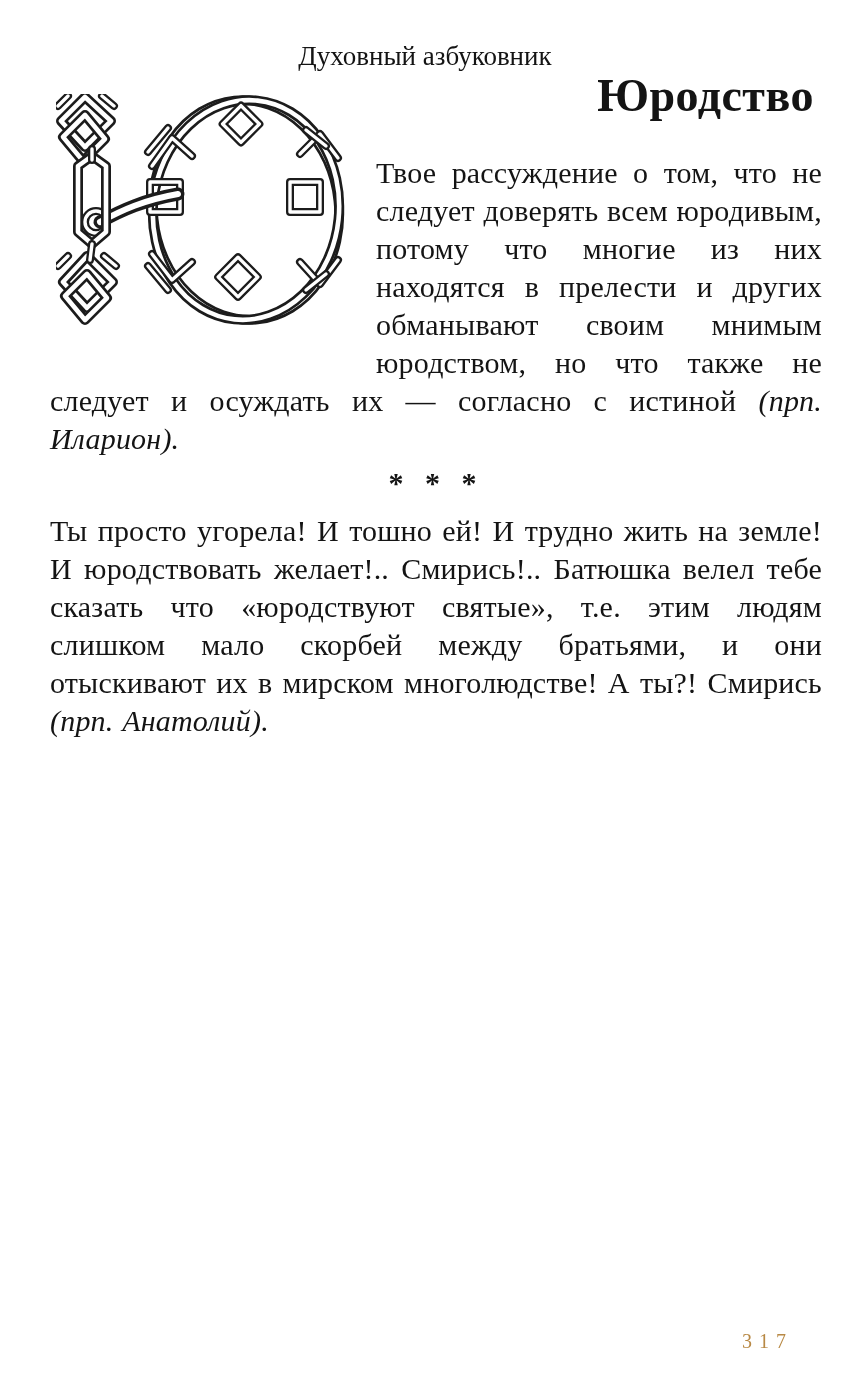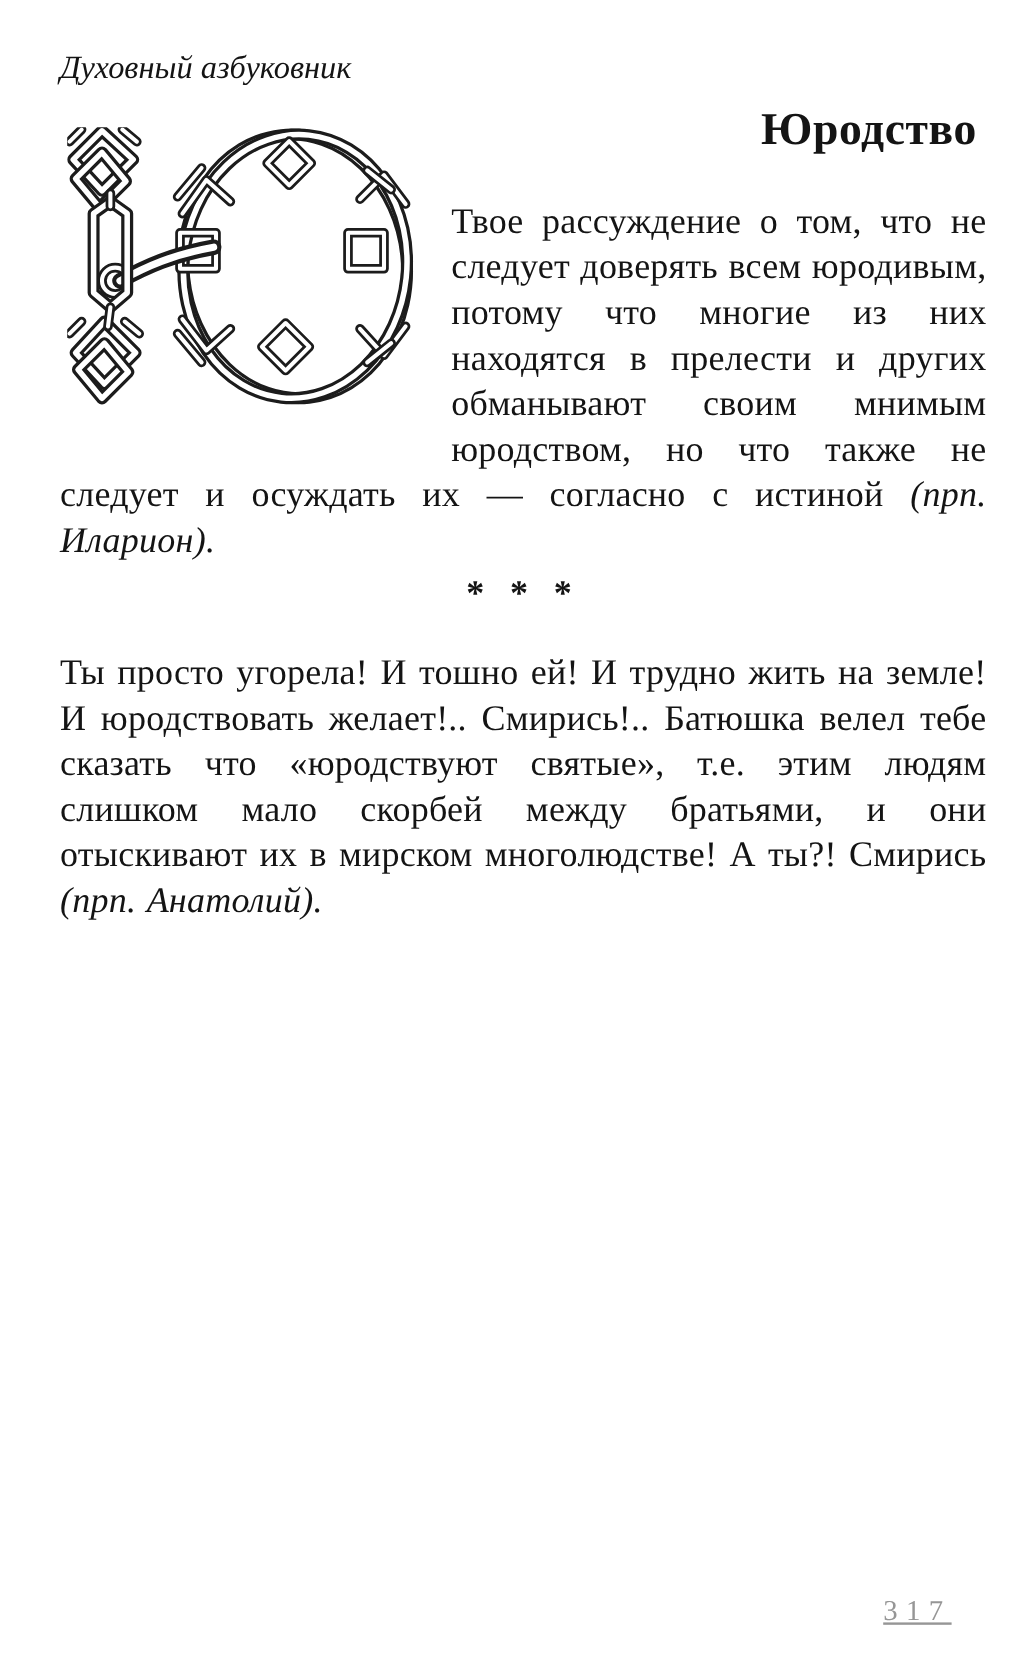--- a/index.html
+++ b/index.html
@@ -1,28 +1,28 @@
 <!DOCTYPE html>
 <html><head>
 <meta charset="utf-8">
 <style>
   html,body{margin:0;padding:0;background:#e9e9e9;}
   .page{position:relative;width:859px;height:1400px;background:#ffffff;overflow:hidden;
         font-family:"Liberation Serif",serif;color:#141414;margin:0 auto;}
   .content{position:absolute;left:50px;top:0;width:772px;}
-  .running-header{margin-top:40px;text-align:left;font-style:italic;font-size:27px;line-height:32px;padding-right:22px;}
-  .title{margin-top:12px;text-align:right;font-weight:700;font-size:38px;line-height:48px;padding-right:8px;letter-spacing:.5px;}
+  .running-header{margin-top:40px;text-align:center;font-size:27px;line-height:32px;padding-right:22px;}
+  .title{margin-top:0;text-align:right;font-weight:700;font-size:46px;line-height:48px;padding-right:8px;letter-spacing:.5px;}
   .body-text{font-size:30px;line-height:38px;text-align:justify;letter-spacing:.2px;word-spacing:1px;hyphens:manual;}
   .para1{margin-top:34px;}
   .dropcap{float:left;width:326px;height:226px;position:relative;}
   .dropcap svg{position:absolute;left:6px;top:-60px;}
   .attr{font-style:italic;}
   .separator{margin-top:6px;text-align:center;font-weight:700;font-size:30px;line-height:38px;letter-spacing:7px;}
-  .para2{margin-top:28px;}
-  .page-number{position:absolute;top:1330px;right:66px;font-size:24px;letter-spacing:7px;color:#737373;opacity:.75;text-decoration:underline;}
+  .para2{margin-top:10px;}
+  .page-number{position:absolute;top:1330px;right:66px;font-size:20px;letter-spacing:7px;color:#a16207;opacity:.75;}
   
   .kb{fill:none;stroke:#1c1c1c;stroke-width:10;stroke-linejoin:round;stroke-linecap:round}
   .kw{fill:none;stroke:#ffffff;stroke-width:4.6;stroke-linejoin:round;stroke-linecap:round}
   .kb8{fill:none;stroke:#1c1c1c;stroke-width:8;stroke-linejoin:round;stroke-linecap:round}
   .kw8{fill:none;stroke:#ffffff;stroke-width:3.4;stroke-linejoin:round;stroke-linecap:round}
   .kb13{fill:none;stroke:#1c1c1c;stroke-width:13;stroke-linejoin:round;stroke-linecap:round}
   .kw13{fill:none;stroke:#ffffff;stroke-width:6;stroke-linejoin:round;stroke-linecap:round}
 </style>
 </head>
 <body>

